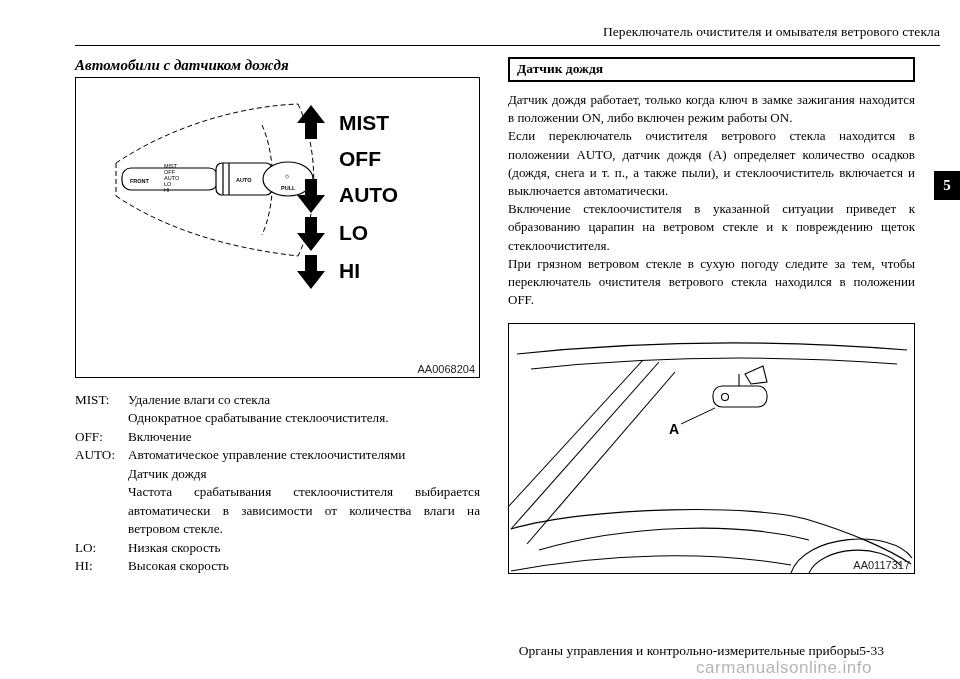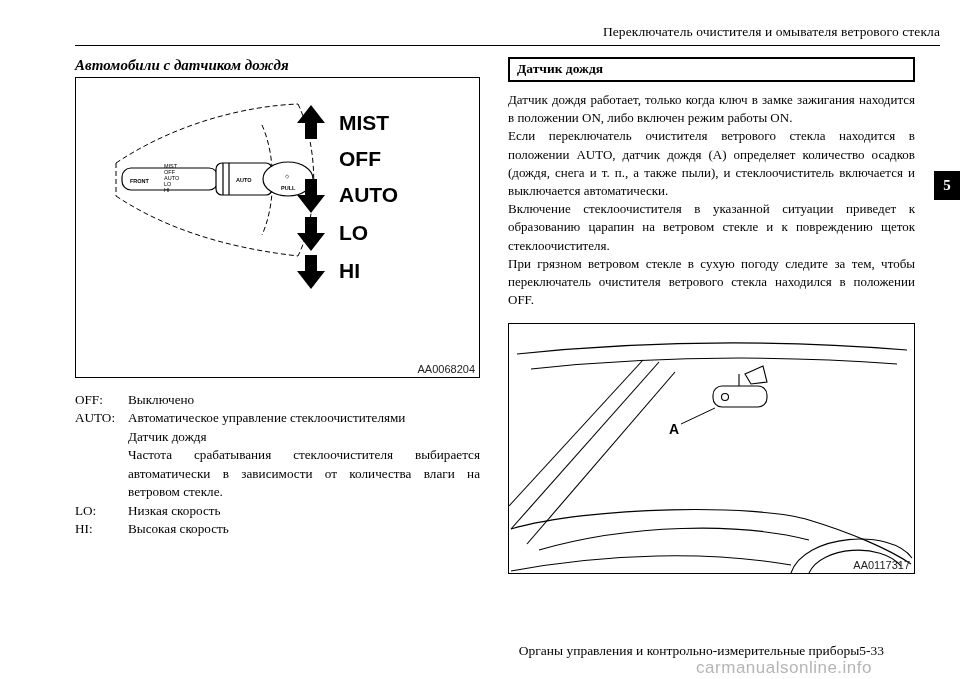--- a/index.html
+++ b/index.html
@@ -128,23 +128,30 @@
           <text x="263" y="124" class="svg-big-label">AUTO</text>
           <text x="263" y="162" class="svg-big-label">LO</text>
           <text x="263" y="200" class="svg-big-label">HI</text>
         </g>
       </svg>
       <div class="img-code">AA0068204</div>
     </div>
 
     <div class="defs">
       <div class="def-row">
+        <div class="def-term">MIST:</div>
+        <div class="def-desc">
+          <div>Удаление влаги со стекла</div>
+          <div>Однократное срабатывание стеклоочистителя.</div>
+        </div>
+      </div>
+      <div class="def-row">
         <div class="def-term">OFF:</div>
         <div class="def-desc">
-          <div>Выключено</div>
+          <div>Включение</div>
         </div>
       </div>
       <div class="def-row">
         <div class="def-term">AUTO:</div>
         <div class="def-desc">
           <div>Автоматическое управление стеклоочистителями</div>
           <div>Датчик дождя</div>
           <div>Частота срабатывания стеклоочистителя выбирается автоматически в зависимости от количества влаги на ветровом стекле.</div>
         </div>
       </div>

